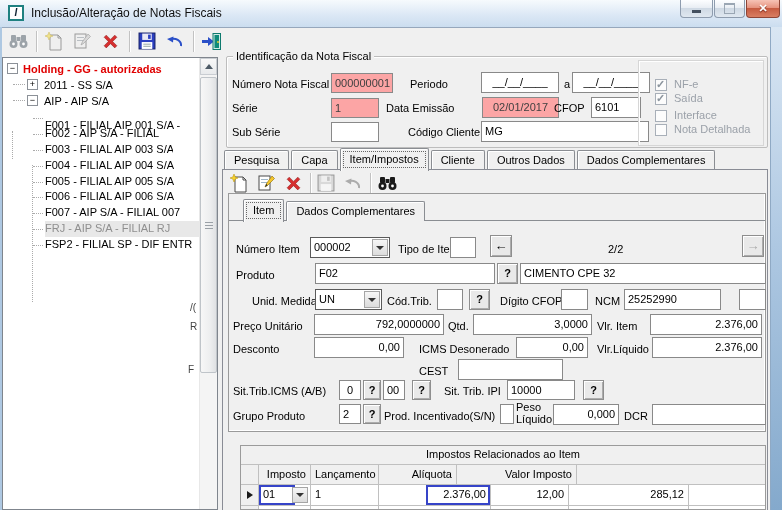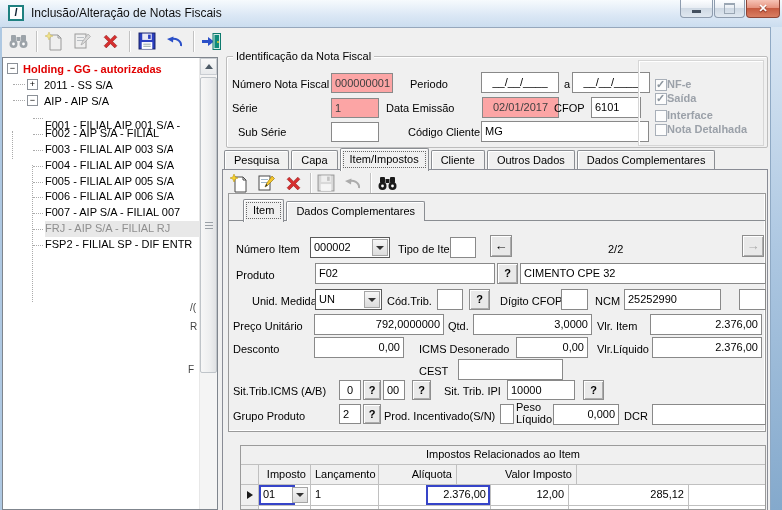--- a/index.html
+++ b/index.html
@@ -65,21 +65,21 @@
     box-shadow:inset 1px 1px 0 #FFF,inset -1px -1px 0 #ACACAC;text-align:center;font-weight:bold;line-height:18px;}
   .navbtn{position:absolute;box-sizing:border-box;background:#E9E9E9;border:1px solid #8E8E8E;
     box-shadow:inset 1px 1px 0 #FFF,inset -1px -1px 0 #ACACAC;text-align:center;font-weight:bold;line-height:19px;font-size:13px;}
   .navbtn.dis{color:#AAAAAA;}
   
   .cb-panel{position:absolute;border:1px solid #D6D6D6;box-shadow:1px 1px 0 #FFF inset;}
   .cbrow{position:absolute;height:14px;line-height:14px;white-space:nowrap;}
   .cbx{display:inline-block;width:12px;height:12px;box-sizing:border-box;border:1px solid #A8AFB8;background:#FCFCFC;
     vertical-align:-3px;position:relative;}
   .cbx.on::after{content:"✓";position:absolute;left:0px;top:-3px;color:#8C959E;font-size:11px;font-weight:bold;}
-  .cblabel{color:#9BA1A9;margin-left:0;font-weight:bold;}
+  .cblabel{color:#9BA1A9;margin-left:7px;}
   
   .tabs{position:absolute;display:flex;align-items:flex-end;}
   .tab{height:19px;line-height:18px;padding:0 9px;background:#F0F0F0;border:1px solid #8A8D92;border-bottom:none;
     border-radius:2px 2px 0 0;margin-right:2px;box-shadow:inset 1px 1px 0 #FFF;white-space:nowrap;}
   .tab.active{height:22px;line-height:21px;position:relative;z-index:3;margin-bottom:-1px;
     outline:1px dotted #666;outline-offset:-4px;}
   .tabpanel{position:absolute;left:222px;top:169px;width:546px;height:341px;box-sizing:border-box;
     border:1px solid #898C95;border-bottom:none;background:#F0F0F0;}
   .inner-panel{position:absolute;left:228px;top:193px;width:538px;height:239px;box-sizing:border-box;
     border:1px solid #9A9A9A;box-shadow:inset -1px -1px 0 #FFF;background:#F0F0F0;}
@@ -243,21 +243,21 @@
     <span class="lbl" style="left:337px;top:20px;">a</span>
     <div class="fld ctr" style="left:345px;top:15px;width:78px;height:21px;">__/__/____</div>
 
     <span class="lbl" style="left:5px;top:44px;">Série</span>
     <div class="fld dis" style="left:104px;top:41px;width:48px;height:20px;">1</div>
     <span class="lbl" style="left:159px;top:44px;">Data Emissão</span>
     <div class="fld dis ctr" style="left:255px;top:40px;width:77px;height:21px;">02/01/2017</div>
     <span class="lbl" style="left:327px;top:44px;">CFOP</span>
     <div class="fld" style="left:364px;top:40px;width:50px;height:21px;">6101</div>
 
-    <span class="lbl" style="left:11px;top:68px;">Sub Série</span>
+    <span class="lbl" style="left:5px;top:68px;">Sub Série</span>
     <div class="fld" style="left:104px;top:65px;width:48px;height:20px;"></div>
     <span class="lbl" style="left:181px;top:68px;">Código Cliente</span>
     <div class="fld" style="left:254px;top:64px;width:168px;height:21px;">MG</div>
 
     <div class="cb-panel" style="left:411px;top:3px;width:124px;height:84px;"></div>
     <div class="cbrow" style="left:428px;top:20px;"><span class="cbx on"></span><span class="cblabel">NF-e</span></div>
     <div class="cbrow" style="left:428px;top:34px;"><span class="cbx on"></span><span class="cblabel">Saída</span></div>
     <div class="cbrow" style="left:428px;top:51px;"><span class="cbx"></span><span class="cblabel">Interface</span></div>
     <div class="cbrow" style="left:428px;top:65px;"><span class="cbx"></span><span class="cblabel">Nota Detalhada</span></div>
   </div>

